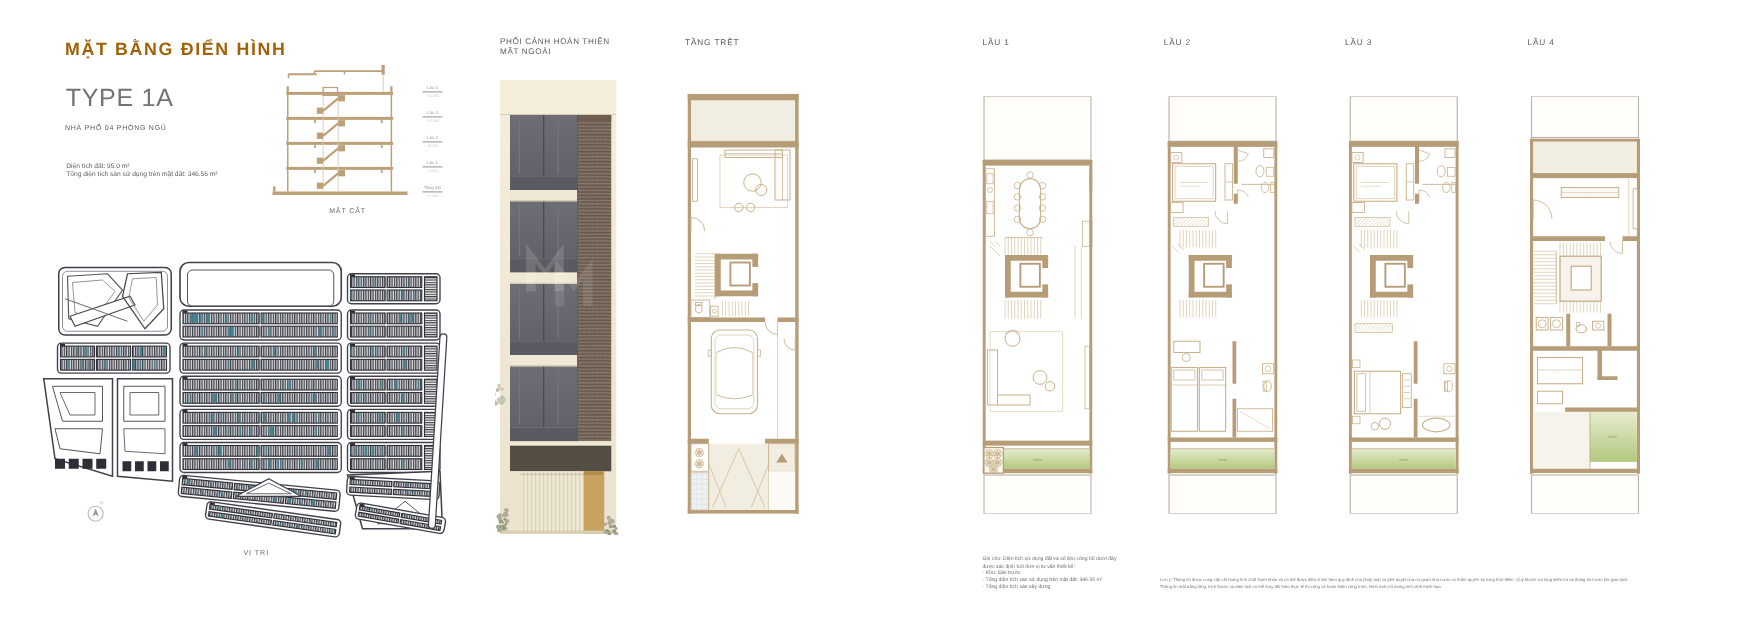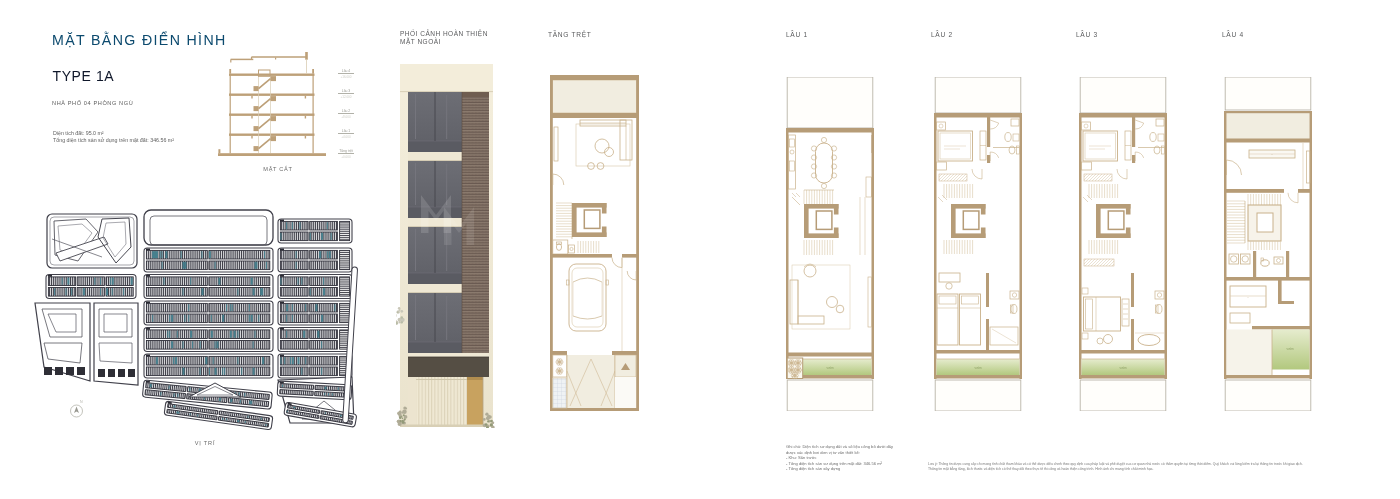--- a/index.html
+++ b/index.html
@@ -1,18 +1,18 @@
 <!DOCTYPE html>
 <html><head><meta charset="utf-8"><style>
 html,body{margin:0;padding:0}body{width:1400px;height:499px;background:#fff;font-family:"Liberation Sans",sans-serif;position:relative;overflow:hidden}.abs{position:absolute}.lbl{position:absolute;font-size:6.6px;letter-spacing:0.7px;color:#595a5c}
 </style></head><body>
 
-<div class="abs" style="left:52px;top:31.5px;font-size:14.2px;font-weight:400;letter-spacing:1.35px;color:#0c4a6e">MẶT BẰNG ĐIỂN HÌNH</div>
-
-<div class="abs" style="left:52.5px;top:68px;font-size:14px;letter-spacing:0.6px;color:#0f172a">TYPE 1A</div>
+<div class="abs" style="left:52px;top:31.5px;font-size:14.2px;font-weight:700;letter-spacing:1.35px;color:#a16207">MẶT BẰNG ĐIỂN HÌNH</div>
+
+<div class="abs" style="left:52.5px;top:68px;font-size:20px;letter-spacing:0.6px;color:#737373">TYPE 1A</div>
 
 <div class="abs" style="left:52px;top:99.5px;font-size:5.6px;letter-spacing:0.6px;color:#5c5c5c">NHÀ PHỐ 04 PHÒNG NGỦ</div>
 
 <div class="abs" style="left:53px;top:129.5px;font-size:5.3px;line-height:7px;color:#606060">Diện tích đất: 95.0 m²<br>Tổng diện tích sàn sử dụng trên mặt đất: 346.56 m²</div>
 
 <svg class="abs" style="left:210px;top:40px" width="158" height="125" viewBox="0 0 158 125">
     <rect x="8" y="113.19999999999999" width="108" height="2.8" fill="#bda078"></rect>
     <rect x="8.400000000000006" y="109.19999999999999" width="2" height="4" fill="#bda078"></rect>
     <rect x="19" y="33.5" width="85.5" height="2.4" fill="#bda078"></rect>
     <rect x="19" y="53.5" width="85.5" height="2.4" fill="#bda078"></rect>

